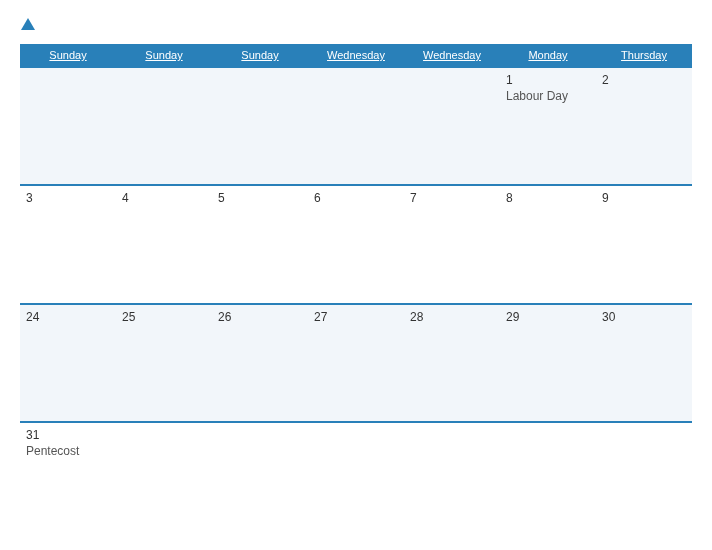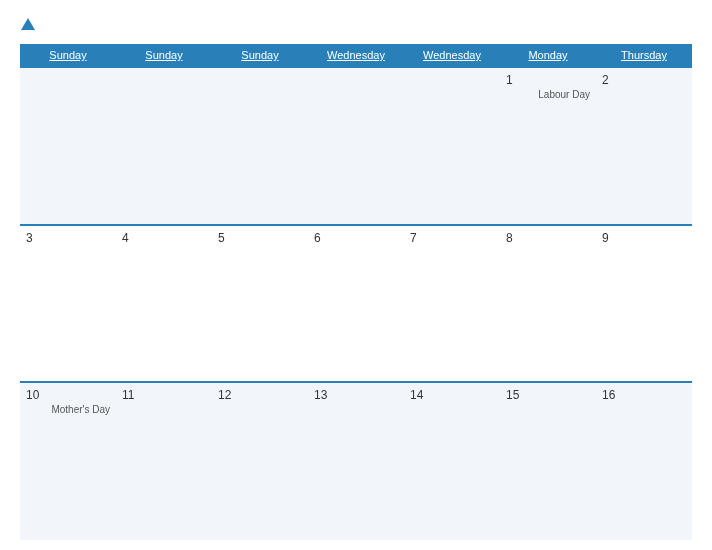--- a/index.html
+++ b/index.html
@@ -113,23 +113,22 @@
       background: #fff;
     }
     .day-num {
       display: block;
       font-size: 12px;
       font-weight: normal;
       margin-bottom: 2px;
     }
     .event {
       display: block;
-      font-size: 10px;
+      font-size: 12px;
       color: #555;
-      text-align: right;
     }
     .empty {
       background: #fff !important;
     }
     tbody tr:nth-child(odd) td.empty {
       background: #f2f6fa !important;
     }
   </style>
 </head>
 <body>
@@ -199,38 +198,49 @@
             </td>
             <td>
               <span class="day-num">8</span>
             </td>
             <td>
               <span class="day-num">9</span>
             </td>
           </tr>
           <tr>
             <td>
-              <span class="day-num">10</span>
-              <span class="event">Mother's Day</span>
-            </td>
-            <td>
-              <span class="day-num">11</span>
-            </td>
-            <td>
-              <span class="day-num">12</span>
-            </td>
-            <td>
-              <span class="day-num">13</span>
-            </td>
-            <td>
-              <span class="day-num">14</span>
-            </td>
-            <td>
-              <span class="day-num">15</span>
-            </td>
-            <td>
-              <span class="day-num">16</span>
-            </td>
+              <span class="day-num">24</span>
+            </td>
+            <td>
+              <span class="day-num">25</span>
+            </td>
+            <td>
+              <span class="day-num">26</span>
+            </td>
+            <td>
+              <span class="day-num">27</span>
+            </td>
+            <td>
+              <span class="day-num">28</span>
+            </td>
+            <td>
+              <span class="day-num">29</span>
+            </td>
+            <td>
+              <span class="day-num">30</span>
+            </td>
+          </tr>
+          <tr>
+            <td>
+              <span class="day-num">31</span>
+              <span class="event">Pentecost</span>
+            </td>
+            <td class="empty"></td>
+            <td class="empty"></td>
+            <td class="empty"></td>
+            <td class="empty"></td>
+            <td class="empty"></td>
+            <td class="empty"></td>
           </tr>
         </tbody>
     </table>
   </div>
 </div>
 
 </body></html>

